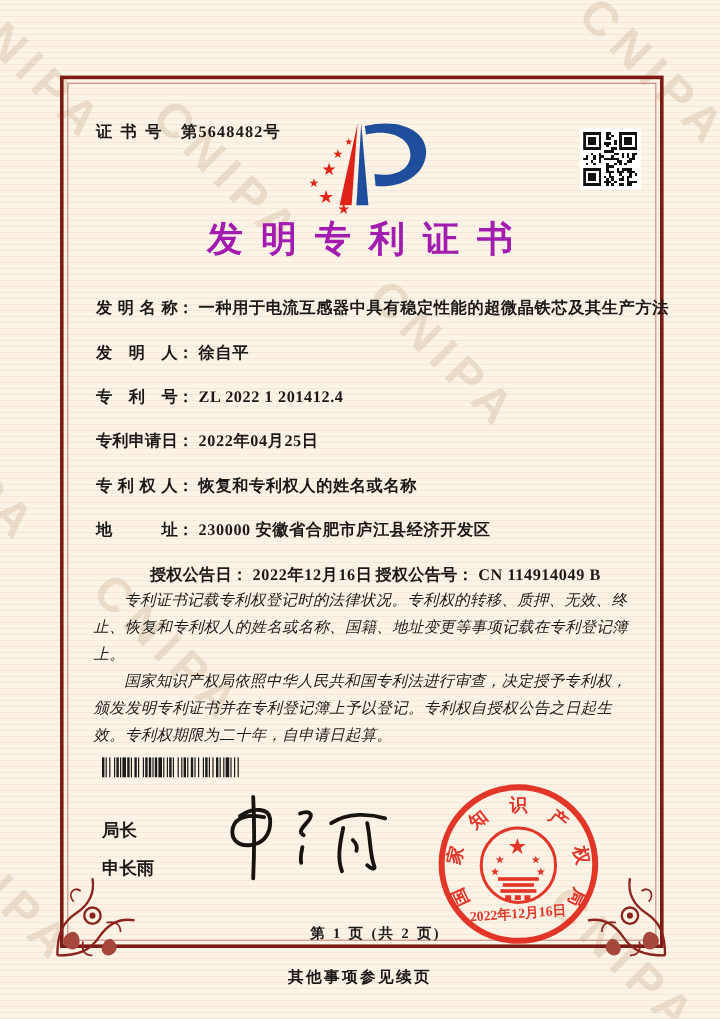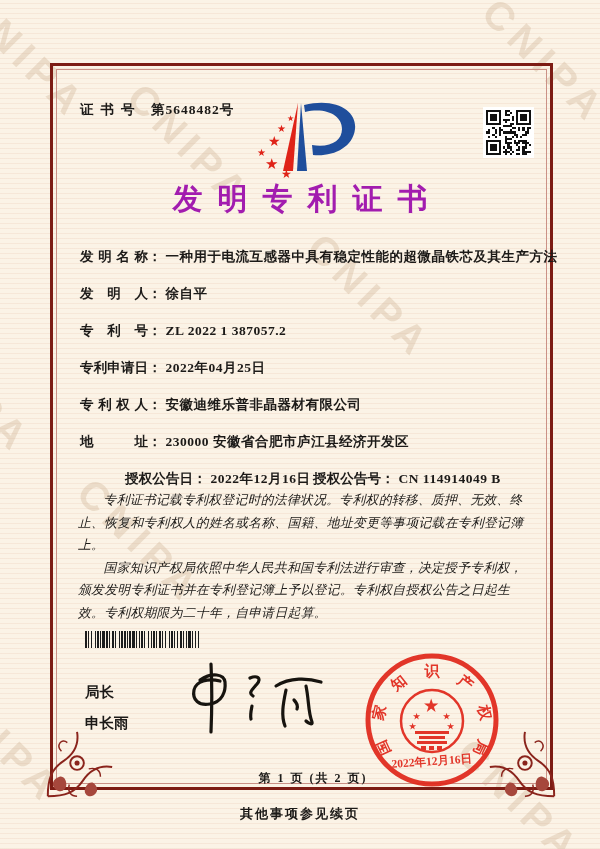--- a/index.html
+++ b/index.html
@@ -268,27 +268,27 @@
     <div class="title">发明专利证书</div>
 
     <div class="fields">
       <div class="frow" style="top:2px;">
         <span class="flabel">发明名称</span><span class="fcolon">：</span><span class="fvalue">一种用于电流互感器中具有稳定性能的超微晶铁芯及其生产方法</span>
       </div>
       <div class="frow" style="top:39px;">
         <span class="flabel">发明人</span><span class="fcolon">：</span><span class="fvalue">徐自平</span>
       </div>
       <div class="frow" style="top:76px;">
-        <span class="flabel">专利号</span><span class="fcolon">：</span><span class="fvalue">ZL 2022 1 387057.2</span>
+        <span class="flabel">专利号</span><span class="fcolon">：</span><span class="fvalue">ZL 2022 1 201412.4</span>
       </div>
       <div class="frow" style="top:113px;">
         <span class="flabel">专利申请日</span><span class="fcolon">：</span><span class="fvalue">2022年04月25日</span>
       </div>
       <div class="frow" style="top:150px;">
-        <span class="flabel">专利权人</span><span class="fcolon">：</span><span class="fvalue">安徽迪维乐普非晶器材有限公司</span>
+        <span class="flabel">专利权人</span><span class="fcolon">：</span><span class="fvalue">恢复和专利权人的姓名或名称</span>
       </div>
       <div class="frow" style="top:187px;">
         <span class="flabel">地址</span><span class="fcolon">：</span><span class="fvalue">230000 安徽省合肥市庐江县经济开发区</span>
       </div>
       <div class="frow" style="top:224px;margin-left:45px;">
         <span class="flabel">授权公告日</span><span class="fcolon">：</span><span class="fvalue">2022年12月16日</span>
       </div>
       <div class="frow r2" style="top:224px;">
         <span class="flabel">授权公告号</span><span class="fcolon">：</span><span class="fvalue">CN 114914049 B</span>
       </div>

